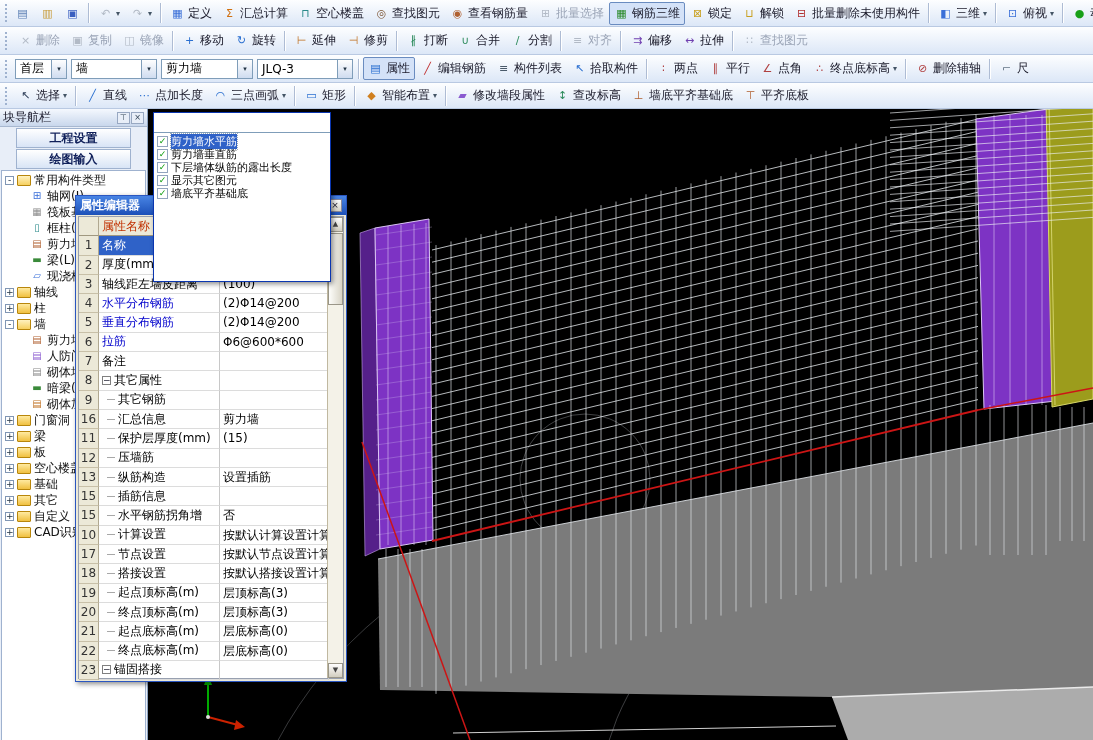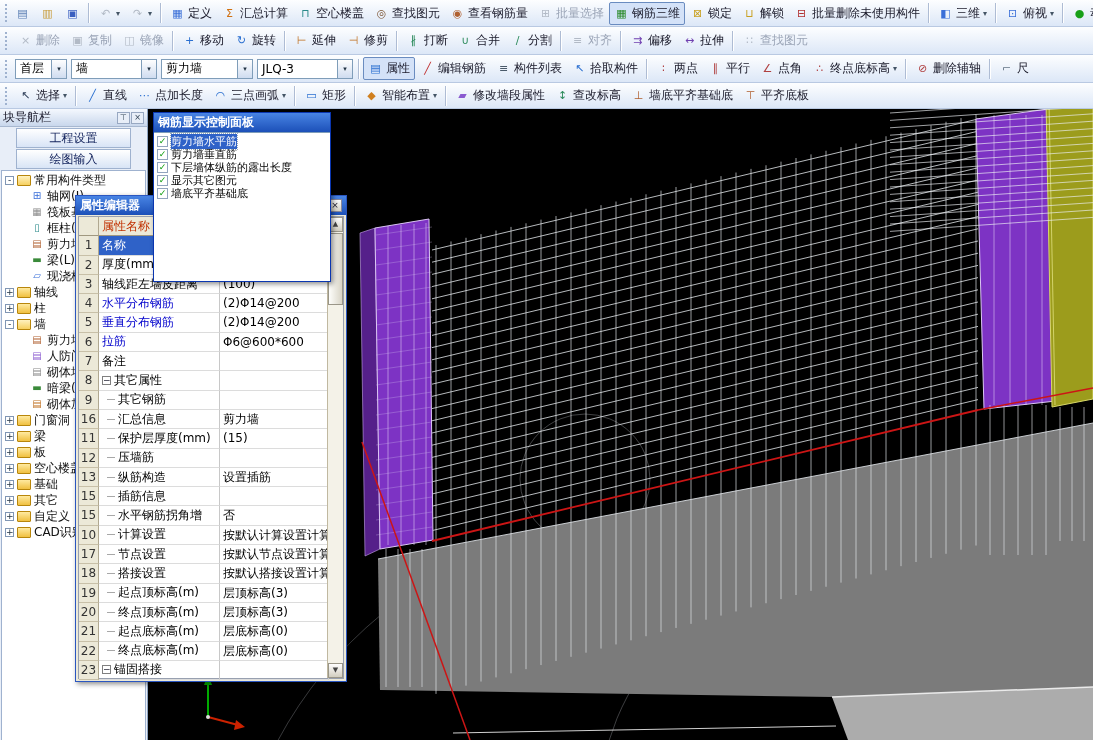--- a/index.html
+++ b/index.html
@@ -31,21 +31,21 @@
 
   
   .sidebar { position:absolute; left:0; top:109px; width:148px; height:739px; background:#e8eef8;
              border-right:1px solid #8ea4c2; display:flex; flex-direction:column; }
   .sb-title { height:18px; display:flex; align-items:center; background:linear-gradient(#f4f8fe,#c9d7ec);
               border-bottom:1px solid #a8b8d0; padding:0 3px; color:#223; }
   .sb-title .t { flex:1; }
   .sb-mini { width:13px; height:12px; border:1px solid #98a8c2; background:#e8eef8; font-size:8px;
              line-height:10px; text-align:center; color:#345; margin-left:1px; }
   .sb-btn { height:20px; margin:1px 16px 0; background:linear-gradient(#ffffff,#d8e4f6); border:1px solid #9fb2cf;
-            display:flex; align-items:center; justify-content:center; color:#10205a; }
+            display:flex; align-items:center; justify-content:center; color:#10205a;font-weight:bold; }
   .tree { flex:1; margin:1px; background:#fff; border:1px solid #9fb2cf; padding-top:1px; overflow:hidden; }
   .tree-item { height:16px; display:flex; align-items:center; gap:3px; white-space:nowrap; color:#111; }
   .twisty { width:9px; height:9px; flex:0 0 9px; border:1px solid #8096b4; background:#fff; font-size:9px;
             line-height:7px; text-align:center; color:#234; }
   .tspacer { width:9px; flex:0 0 9px; }
   .i-folder,.i-folder-open { width:14px; height:11px; flex:0 0 14px; background:linear-gradient(#ffeaa0,#f0c040);
             border:1px solid #b8860b; border-radius:1px; }
   .i-folder-open { background:linear-gradient(#fff2c0,#f6d060); }
   .tgi { width:14px; flex:0 0 14px; text-align:center; font-size:10px; line-height:12px; }
 
@@ -766,23 +766,20 @@
       </div>
     <div class="pscroll">
       <div class="sbtn sup"><span>▲</span></div>
       <div class="sthumb"></div>
       <div class="sbtn sdown"><span>▼</span></div>
     </div>
   </div>
 </div>
 
 <div class="rebar-panel">
-  <div class="panel-title">
-    <span>钢筋显示控制面板</span>
-  </div>
   <div class="chk-list" id="chklist">
       <div class="chk-row sel">
         <span class="chk">✓</span>
         <span class="chk-lbl">剪力墙水平筋</span>
       </div>
       <div class="chk-row">
         <span class="chk">✓</span>
         <span class="chk-lbl">剪力墙垂直筋</span>
       </div>
       <div class="chk-row">

